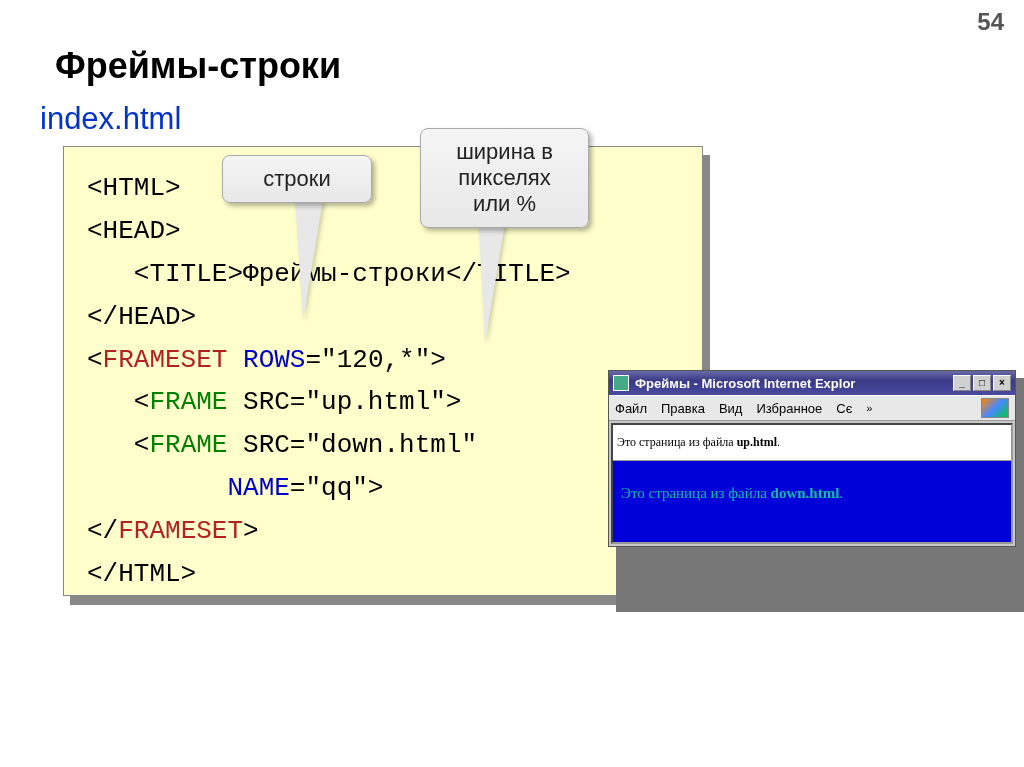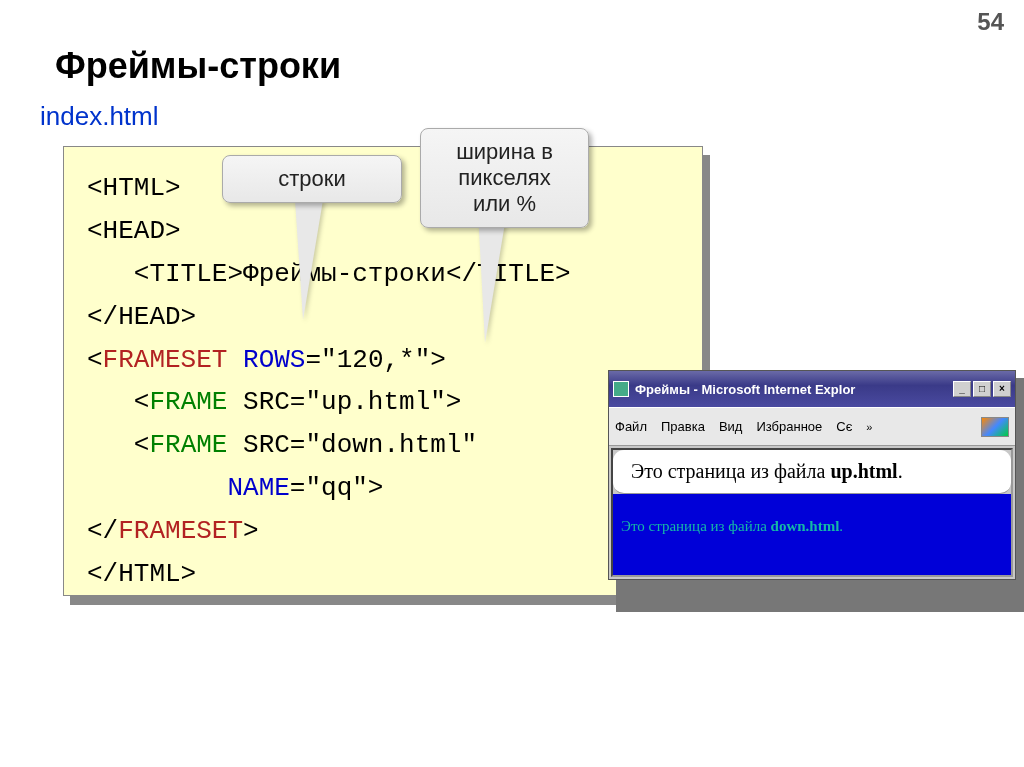--- a/index.html
+++ b/index.html
@@ -24,21 +24,21 @@
     top: 45px;
     left: 55px;
     font-size: 36px;
     font-weight: bold;
     color: #000;
   }
   .subtitle {
     position: absolute;
     top: 101px;
     left: 40px;
-    font-size: 26px;
+    font-size: 31px;
     color: #0033cc;
   }
   .code-shadow {
     position: absolute;
     top: 155px;
     left: 70px;
     width: 640px;
     height: 450px;
     background: #888;
   }
@@ -69,21 +69,21 @@
     padding: 10px 18px;
     font-size: 22px;
     text-align: center;
     color: #222;
     box-shadow: 3px 3px 5px rgba(0,0,0,0.3);
   }
   .callout-tail {
     position: absolute;
     width: 0; height: 0;
   }
-  .callout1 { top: 155px; left: 222px; width: 180px; }
+  .callout1 { top: 155px; left: 222px; width: 150px; }
   .tail1 {
     top: 200px; left: 295px;
     border-left: 8px solid transparent;
     border-right: 20px solid transparent;
     border-top: 120px solid #e8e8e8;
     filter: drop-shadow(2px 2px 2px rgba(0,0,0,0.2));
   }
   .callout2 { top: 128px; left: 420px; width: 169px; }
   .tail2 {
     top: 193px; left: 477px;
@@ -103,21 +103,21 @@
   .browser {
     position: absolute;
     top: 370px; left: 608px;
     width: 408px;
     background: #c8c8c8;
     border: 1px solid #555;
     font-family: Tahoma, Arial, sans-serif;
     font-size: 13px;
   }
   .titlebar {
-    height: 36px;
+    height: 24px;
     background: linear-gradient(#6a6aa8, #3a3a88 40%, #4a4aa0);
     color: #fff;
     display: flex;
     align-items: center;
     padding: 0 4px;
     font-weight: bold;
   }
   .titlebar .ie-icon {
     width: 16px; height: 16px;
     background: #4a8;
@@ -129,21 +129,21 @@
   .winbtns { display: flex; gap: 2px; }
   .winbtn {
     width: 18px; height: 16px;
     background: #d0d0d0;
     border: 1px solid #888;
     border-top-color: #fff; border-left-color: #fff;
     font-size: 10px; text-align: center; line-height: 13px;
     color: #000;
   }
   .menubar {
-    height: 39px;
+    height: 26px;
     background: #e8e8e8;
     border-top: 1px solid #fff;
     border-bottom: 1px solid #999;
     display: flex;
     align-items: center;
     padding: 0 6px;
     gap: 14px;
     color: #000;
   }
   .menubar .spacer { flex: 1; }
@@ -152,26 +152,25 @@
     width: 28px; height: 20px;
     background: linear-gradient(135deg,#f80,#48f,#0c4);
     border: 1px solid #888;
   }
   .frame-area {
     border: 2px inset #999;
     margin: 2px;
   }
   .frame-top {
     background: #fff;
-    padding: 10px 18px;
+    padding: 10px 4px;
     font-family: "Times New Roman", serif;
-    font-size: 20px;
+    font-size: 12px;
     color: #000;
     border-bottom: 1px solid #999;
-    border-radius: 11px;
   }
   .frame-bottom {
     background: #0000d8;
     padding: 24px 8px 40px 8px;
     font-family: "Times New Roman", serif;
     font-size: 15px;
     color: #14b8a6;
   }
   .frame-top b, .frame-bottom b { font-weight: bold; }
 </style>

